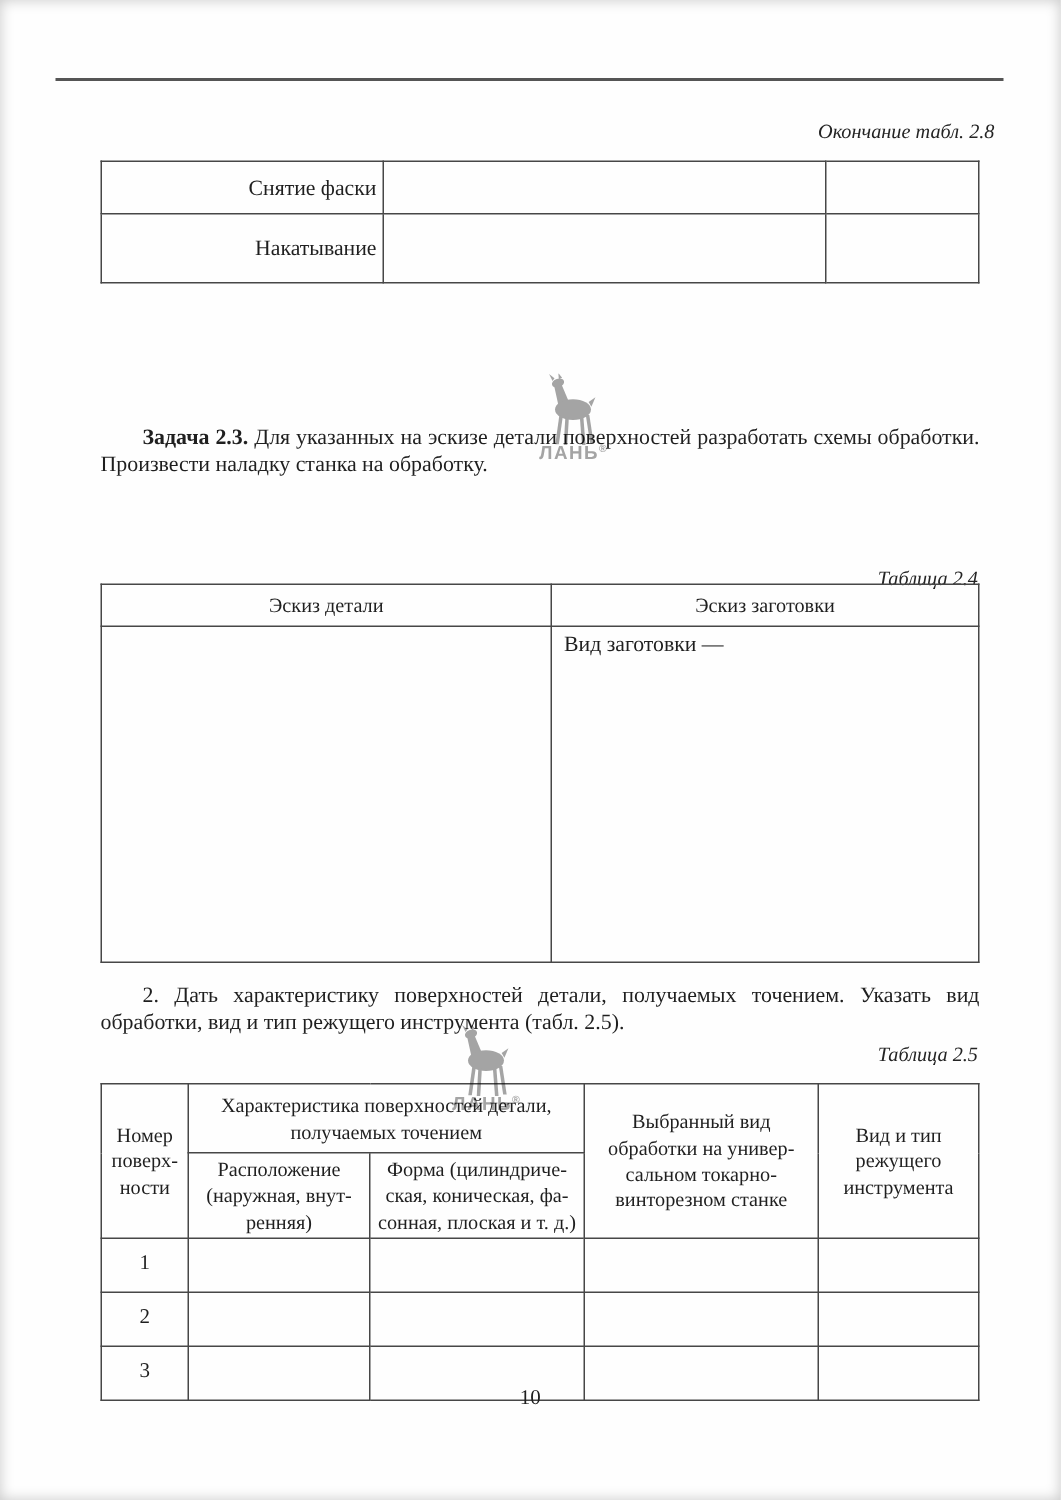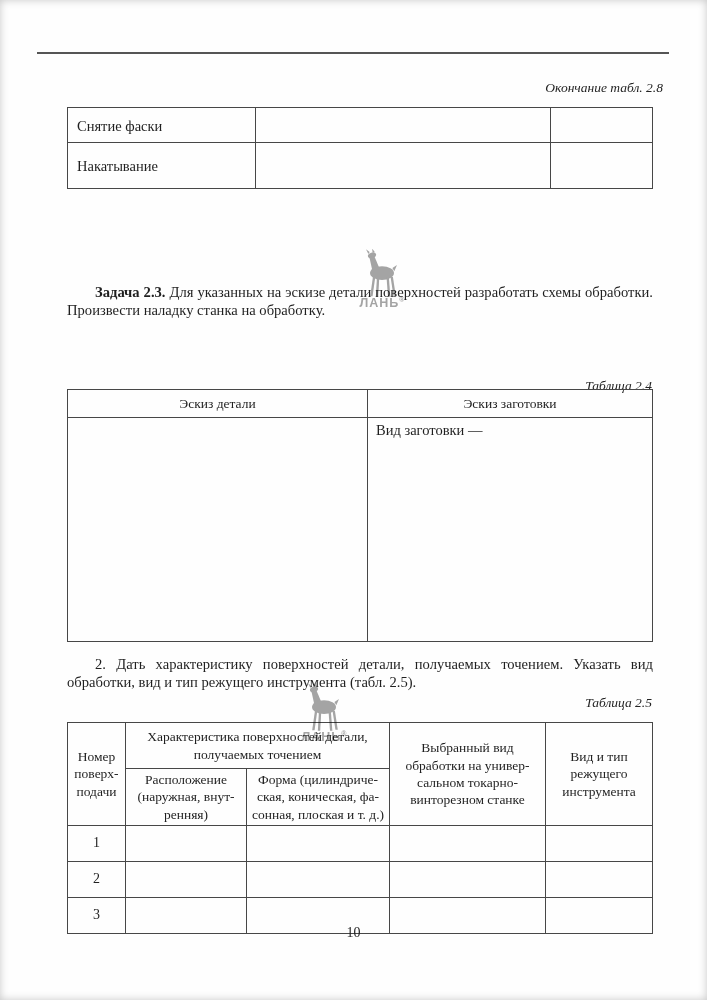--- a/index.html
+++ b/index.html
@@ -19,21 +19,21 @@
     text-align:right;white-space:nowrap;
   }
   .cap23{right:44px;top:80px;}
   .cap24{right:55px;top:378px;font-style:italic;}
   .cap25{right:55px;top:695px;}
 
   table.t{border-collapse:collapse;table-layout:fixed;position:absolute;}
   table.t td{border:1.5px solid #474747;overflow:hidden;}
   .hc{ text-align:center;vertical-align:middle;font-size:13.5px;line-height:1.28;
        white-space:pre-line;padding:2px 3px;}
-  .lc{ text-align:left;vertical-align:middle;font-size:14.5px;padding:2px 4px 0 9px;}
+  .lc{ text-align:right;vertical-align:middle;font-size:14.5px;padding:2px 4px 0 9px;}
   .nc{ text-align:center;vertical-align:middle;font-size:14px;}
   .topleft{vertical-align:top;text-align:left;font-size:14.5px;padding:4px 4px 4px 8px;}
 
   .t23{left:67px;top:107px;width:585px;}
   .t24{left:67px;top:389px;width:585px;}
   .t25{left:67px;top:722px;width:585px;}
 
   .para{
     position:absolute;left:67px;width:586px;
     font-size:14.6px;line-height:18px;
@@ -156,21 +156,21 @@
       <col style="width:58px">
         <col style="width:121px">
         <col style="width:143px">
       <col style="width:156px">
         <col style="width:107px">
     </colgroup>
     <tbody>
         <tr style="height:46px">
       <td class="hc" rowspan="2">Номер
 поверх-
-подачи</td>
+ности</td>
       <td class="hc" colspan="2">Характеристика поверхностей детали,
 получаемых точением</td>
       <td class="hc" rowspan="2">Выбранный вид
 обработки на универ-
 сальном токарно-
 винторезном станке</td>
       <td class="hc" rowspan="2">Вид и тип
 режущего
 инструмента</td>
     </tr>

